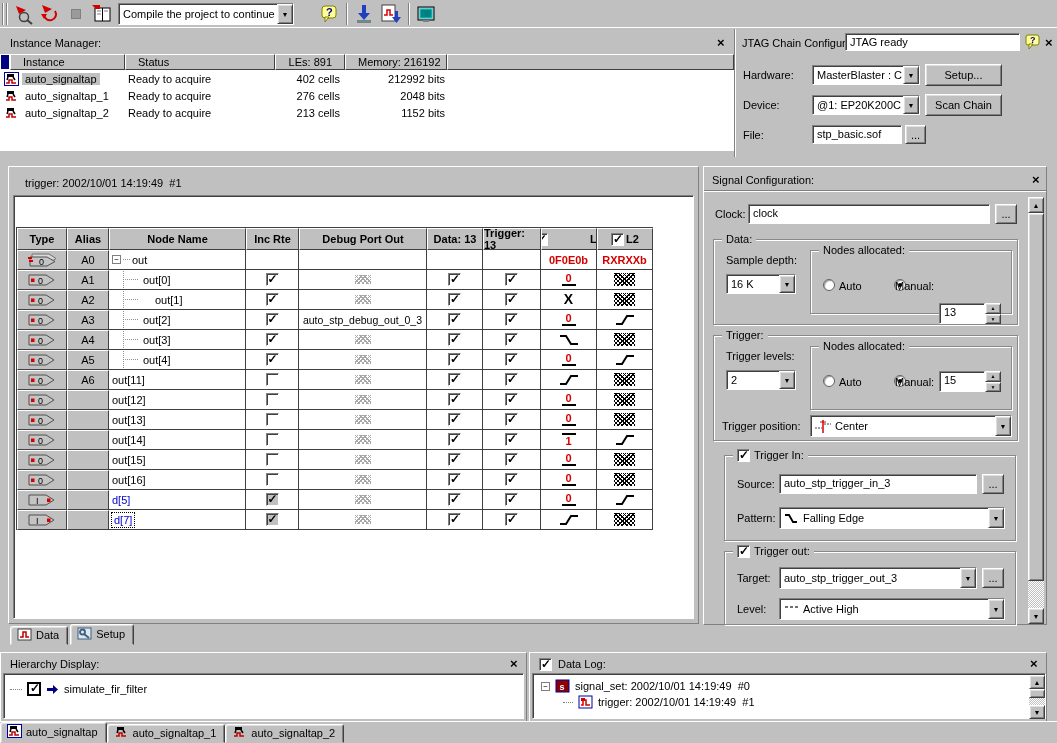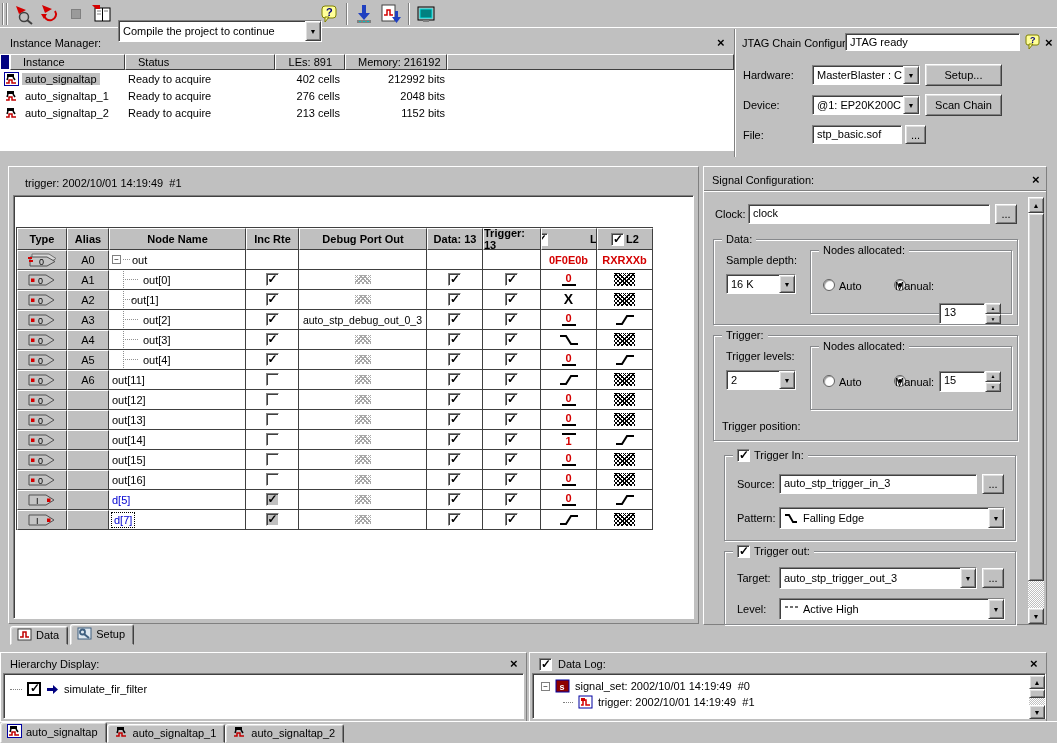--- a/index.html
+++ b/index.html
@@ -107,21 +107,21 @@
   <div class="abs tbtn" style="left:90px;top:2px;width:24px;height:24px;">
     <svg width="22" height="22" viewBox="0 0 22 22">
         <rect x="4" y="5" width="15" height="13" fill="#ffffff" stroke="#000"></rect>
         <line x1="11.5" y1="5" x2="11.5" y2="18" stroke="#000"></line>
         <line x1="6" y1="8" x2="10" y2="8" stroke="#808080"></line>
         <line x1="6" y1="11" x2="10" y2="11" stroke="#808080"></line>
         <line x1="13" y1="8" x2="17" y2="8" stroke="#808080"></line>
         <polygon points="1,2 9,2 9,6 5,6" fill="#d40000"></polygon>
       </svg>
   </div>
-  <div class="abs combo" style="left:118px;top:20px;width:204px;height:22px;text-align:center;">
+  <div class="abs combo" style="left:118px;top:3px;width:176px;height:22px;text-align:center;">
     <div class="cval">Compile the project to continue</div>
     <div class="darr r">▼</div>
   </div>
   <div class="abs tbtn" style="left:318px;top:3px;width:22px;height:22px;">
     <svg width="20" height="20" viewBox="0 0 20 20">
         <rect x="3" y="2" width="14" height="12" rx="3" fill="#ffff99" stroke="#808000"></rect>
         <polygon points="6,13 6,18 10,13" fill="#ffff99" stroke="#808000"></polygon>
         <text x="7" y="12" font-size="11" font-weight="bold" fill="#000080">?</text>
       </svg>
   </div>
@@ -317,21 +317,21 @@
         <div class="trow">
           <div class="tc gc" style="width: 50px;">
             <svg xmlns="http://www.w3.org/2000/svg" width="30" height="15" viewBox="0 0 30 15">
               <path d="M2,2 L19,2 L27,7 L19,12 L2,12 Z" fill="#c4c4c4" stroke="#505050"></path>
               <rect x="4" y="5.5" width="3.5" height="3.5" fill="#d40000"></rect>
               <text x="11" y="11" font-size="9" fill="#000">0</text>
             </svg>
           </div>
           <div class="tc gc" style="width: 42px;">A2</div>
           <div class="tc nodecell child" style="width: 137px;">
-            <span class="nodetext" style="margin-left: 22px;">out[1]</span>
+            <span class="nodetext" style="margin-left: 46px;">out[1]</span>
           </div>
           <div class="tc" style="width: 53px;">
             <span class="cb13 ck"></span>
           </div>
           <div class="tc" style="width: 128px;">
             <span class="hatch light"></span>
           </div>
           <div class="tc" style="width: 56px;">
             <span class="cb13 ck"></span>
           </div>
@@ -769,20 +769,32 @@
       <div class="abs" style="left:84px;top:29px;">Manual:</div>
       <div class="abs spin" style="left:128px;top:24px;width:62px;height:21px;">
         <div class="sval">15</div>
         <div class="btns">
             <div class="r">▲</div>
             <div class="r">▼</div>
           </div>
       </div>
     </div>
     <div class="abs" style="left:8px;top:84px;">Trigger position:</div>
+    <div class="abs combo" style="left:96px;top:79px;width:202px;height:22px;">
+      <div class="cval">
+        <svg width="16" height="13" viewBox="0 0 16 13">
+            <line x1="0" y1="8" x2="7" y2="8" stroke="#404040" stroke-dasharray="2 1"></line>
+            <line x1="9" y1="4" x2="16" y2="4" stroke="#404040" stroke-dasharray="2 1"></line>
+            <line x1="8" y1="0" x2="8" y2="13" stroke="#d40000" stroke-width="1.5"></line>
+            <line x1="5" y1="2" x2="11" y2="2" stroke="#d40000"></line>
+          </svg>
+        <span>Center</span>
+      </div>
+      <div class="darr r">▼</div>
+    </div>
   </div>
 
   <div class="abs groupbox" style="left:20px;top:288px;width:292px;height:86px;">
     <div class="legend">
       <span class="cb13 ck"></span>
       <span>Trigger In:</span>
     </div>
     <div class="abs" style="left:12px;top:22px;">Source:</div>
     <div class="abs field" style="left:54px;top:18px;width:198px;height:20px;">auto_stp_trigger_in_3</div>
     <div class="abs btn r" style="left:257px;top:18px;width:22px;height:20px;">...</div>

